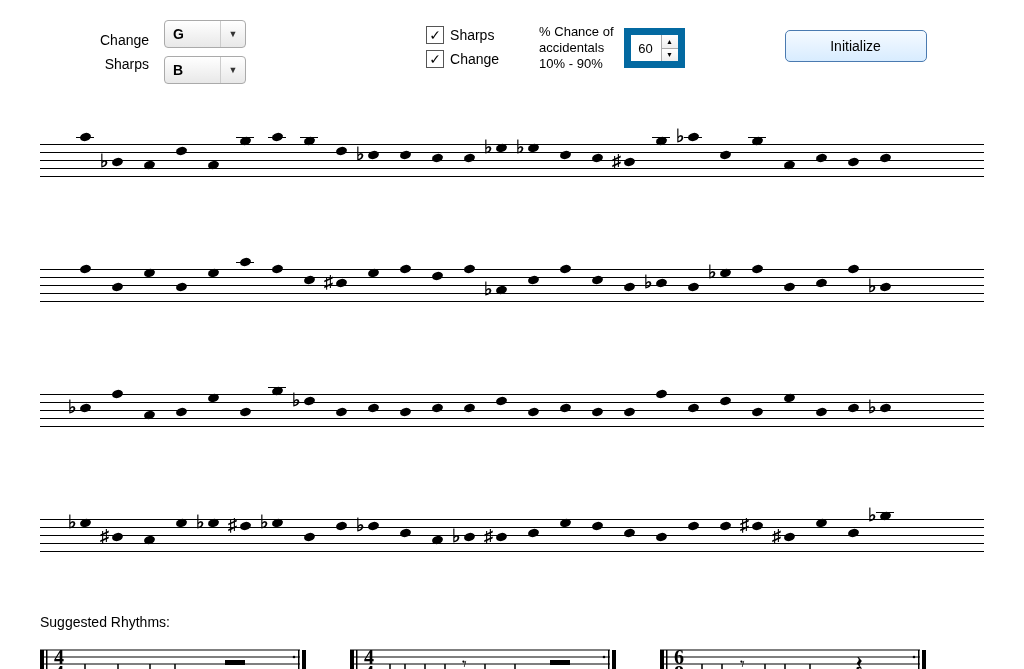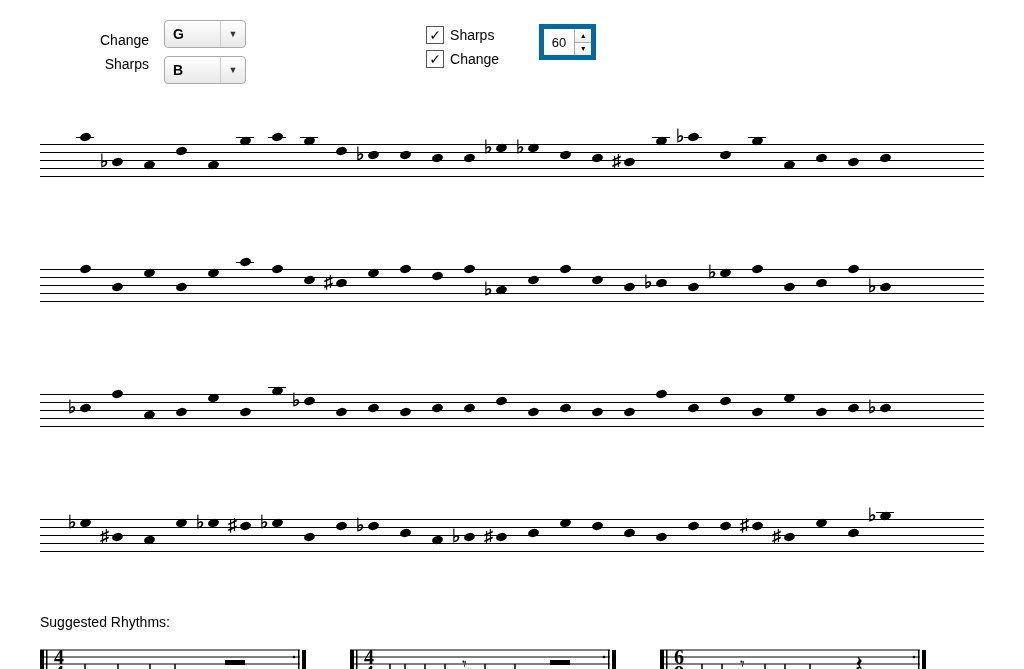--- a/index.html
+++ b/index.html
@@ -89,21 +89,21 @@
     gap: 10px;
     margin-top: 4px;
   }
   .chance-text {
     font-size: 13px;
     line-height: 16px;
   }
   .spinner {
     display: flex;
     align-items: stretch;
-    border: 5px solid #0369a1;
+    border: 7px solid #0369a1;
     height: 26px;
   }
   .spinner .num {
     width: 30px;
     display: flex;
     align-items: center;
     justify-content: center;
     font-size: 13px;
     border-right: 1px solid #aaa;
   }
@@ -226,29 +226,37 @@
       <div class="checkbox">✓</div>
       <span>Sharps</span>
     </div>
     <div class="check-row">
       <div class="checkbox">✓</div>
       <span>Change</span>
     </div>
   </div>
 
   <div class="chance-block">
+    <div class="chance-text">
+      <div>% Chance of</div>
+      <div>accidentals</div>
+      <div>10% - 90%</div>
+    </div>
     <div class="spinner">
       <div class="num">60</div>
       <div class="arrows">
         <div class="arrow">▲</div>
         <div class="arrow">▼</div>
       </div>
     </div>
   </div>
 
+  <div class="init-btn">
+    <span>Initialize</span>
+  </div>
 </div>
 
 <div id="staves">
     <div class="staff-wrap">
       <div class="staff">
         <div class="staff-line"></div>
         <div class="staff-line"></div>
         <div class="staff-line"></div>
         <div class="staff-line"></div>
         <div class="staff-line last"></div>

